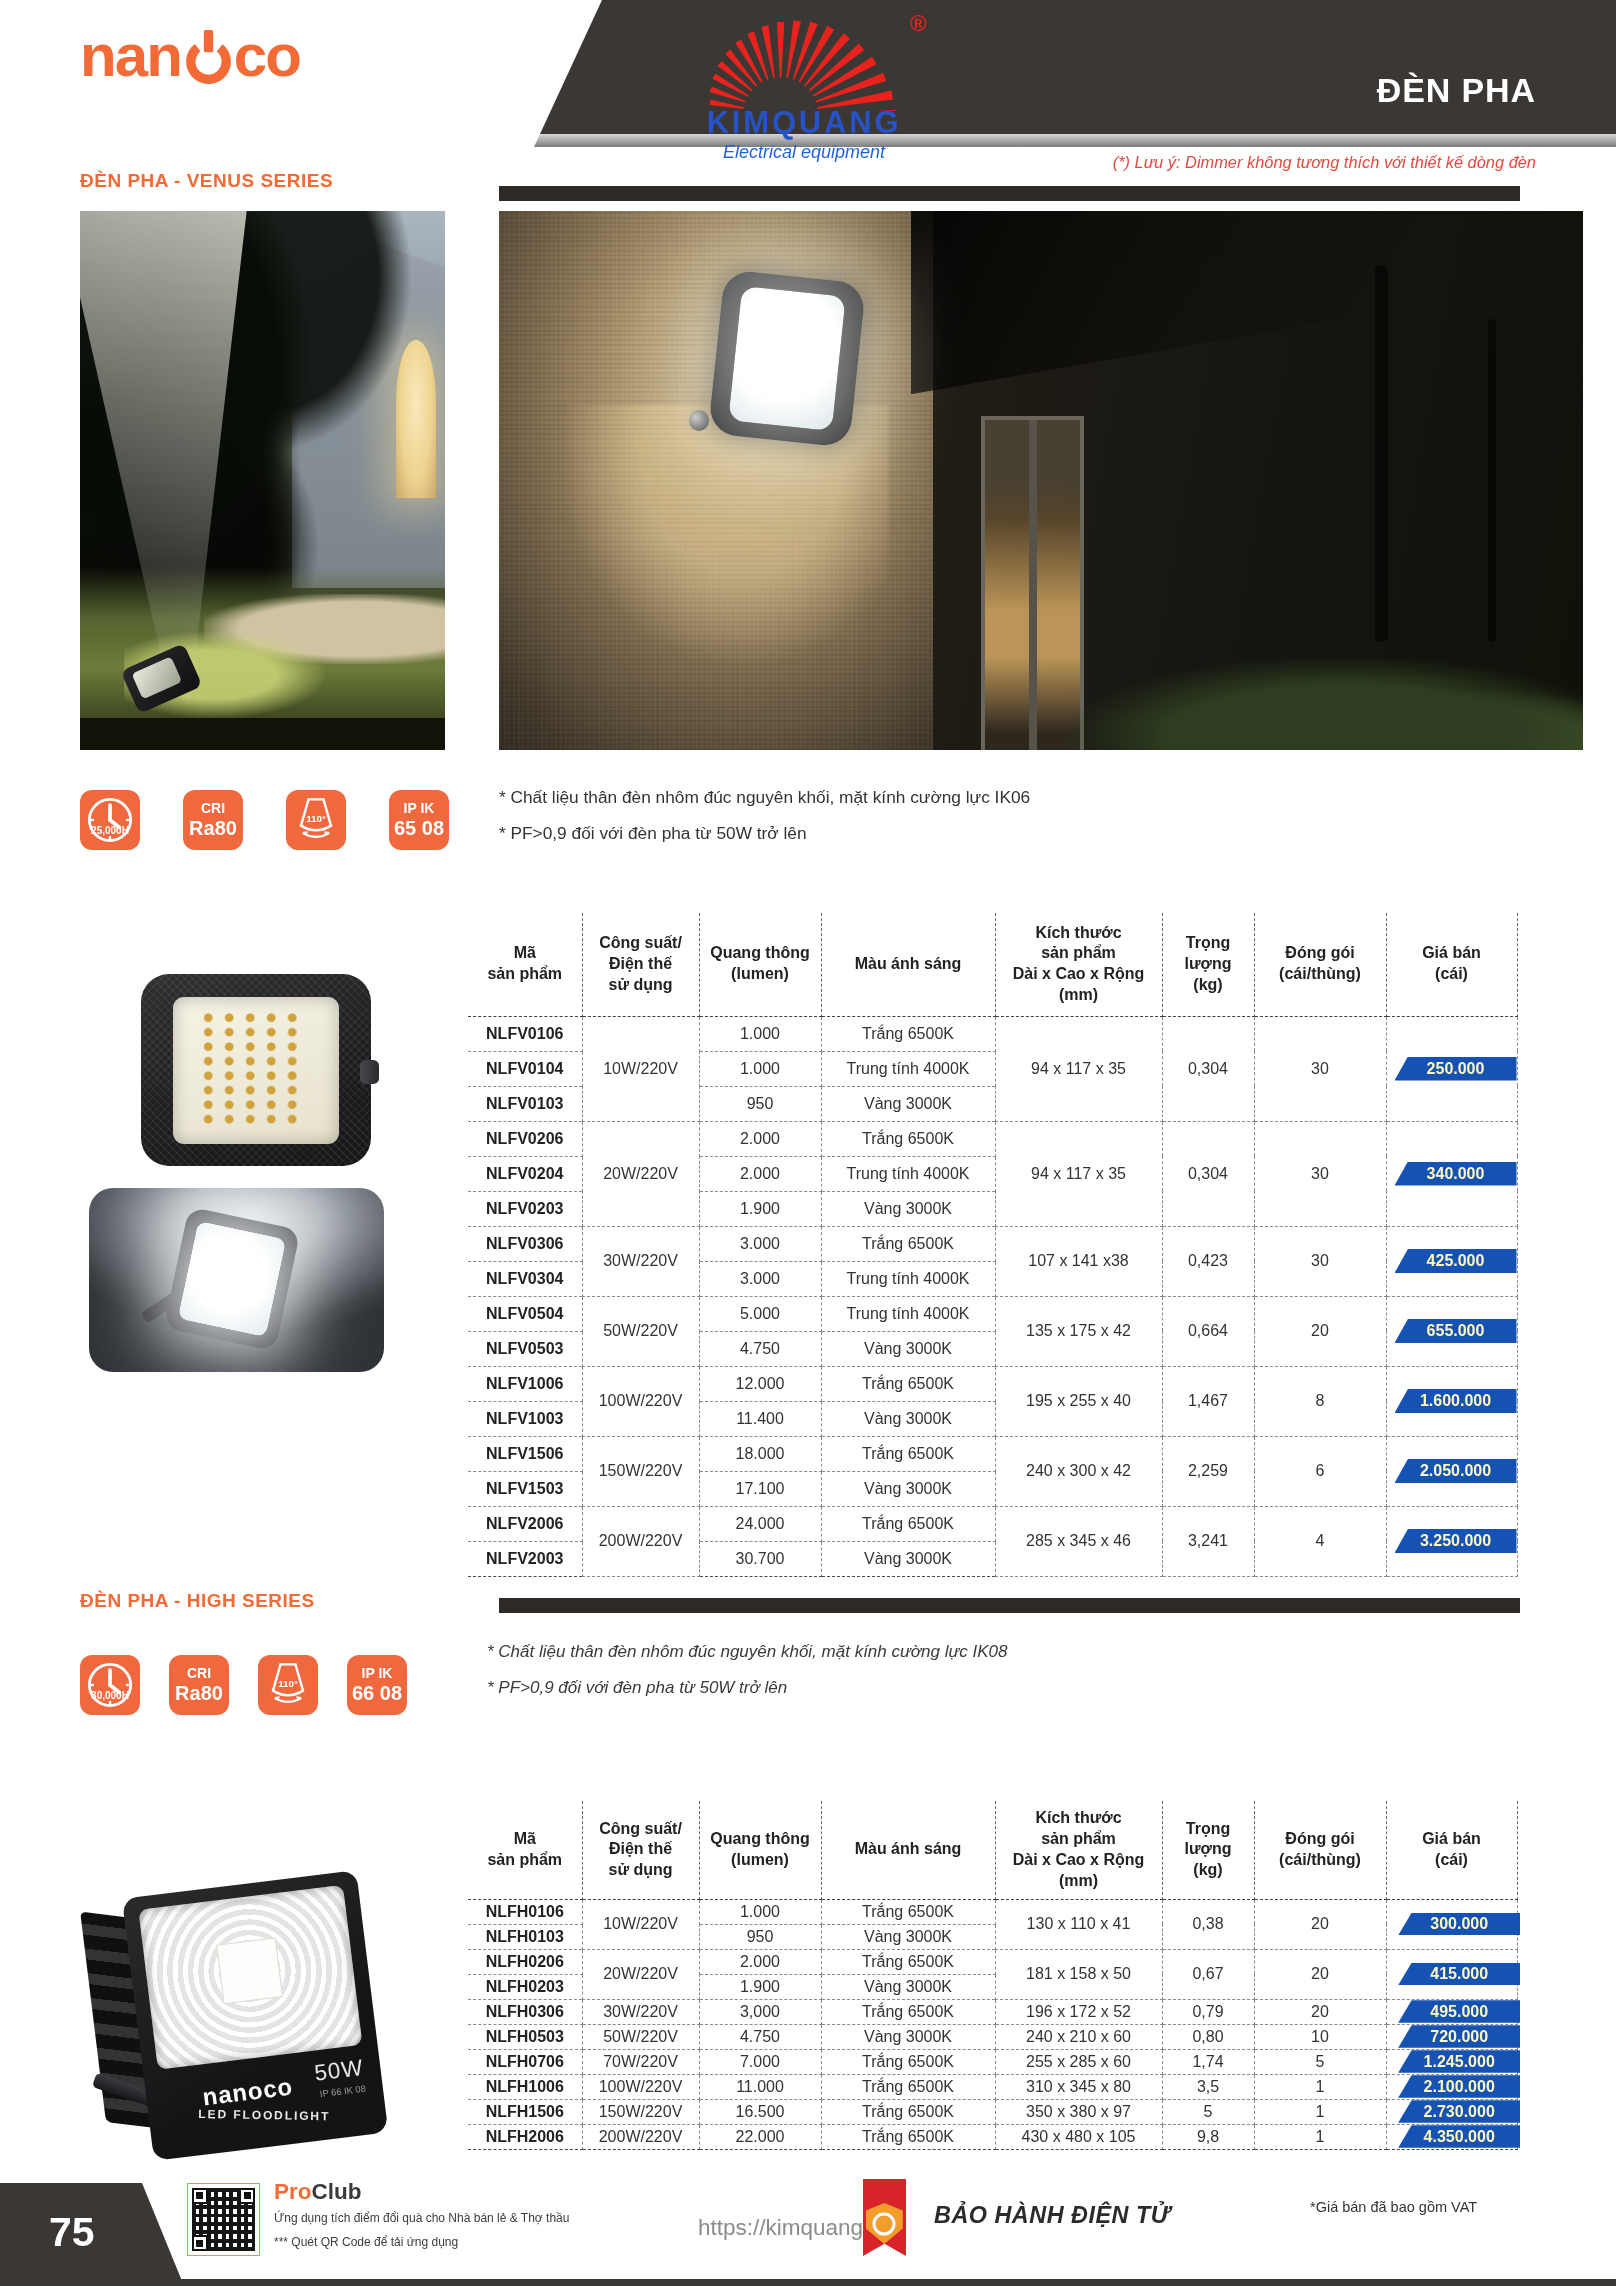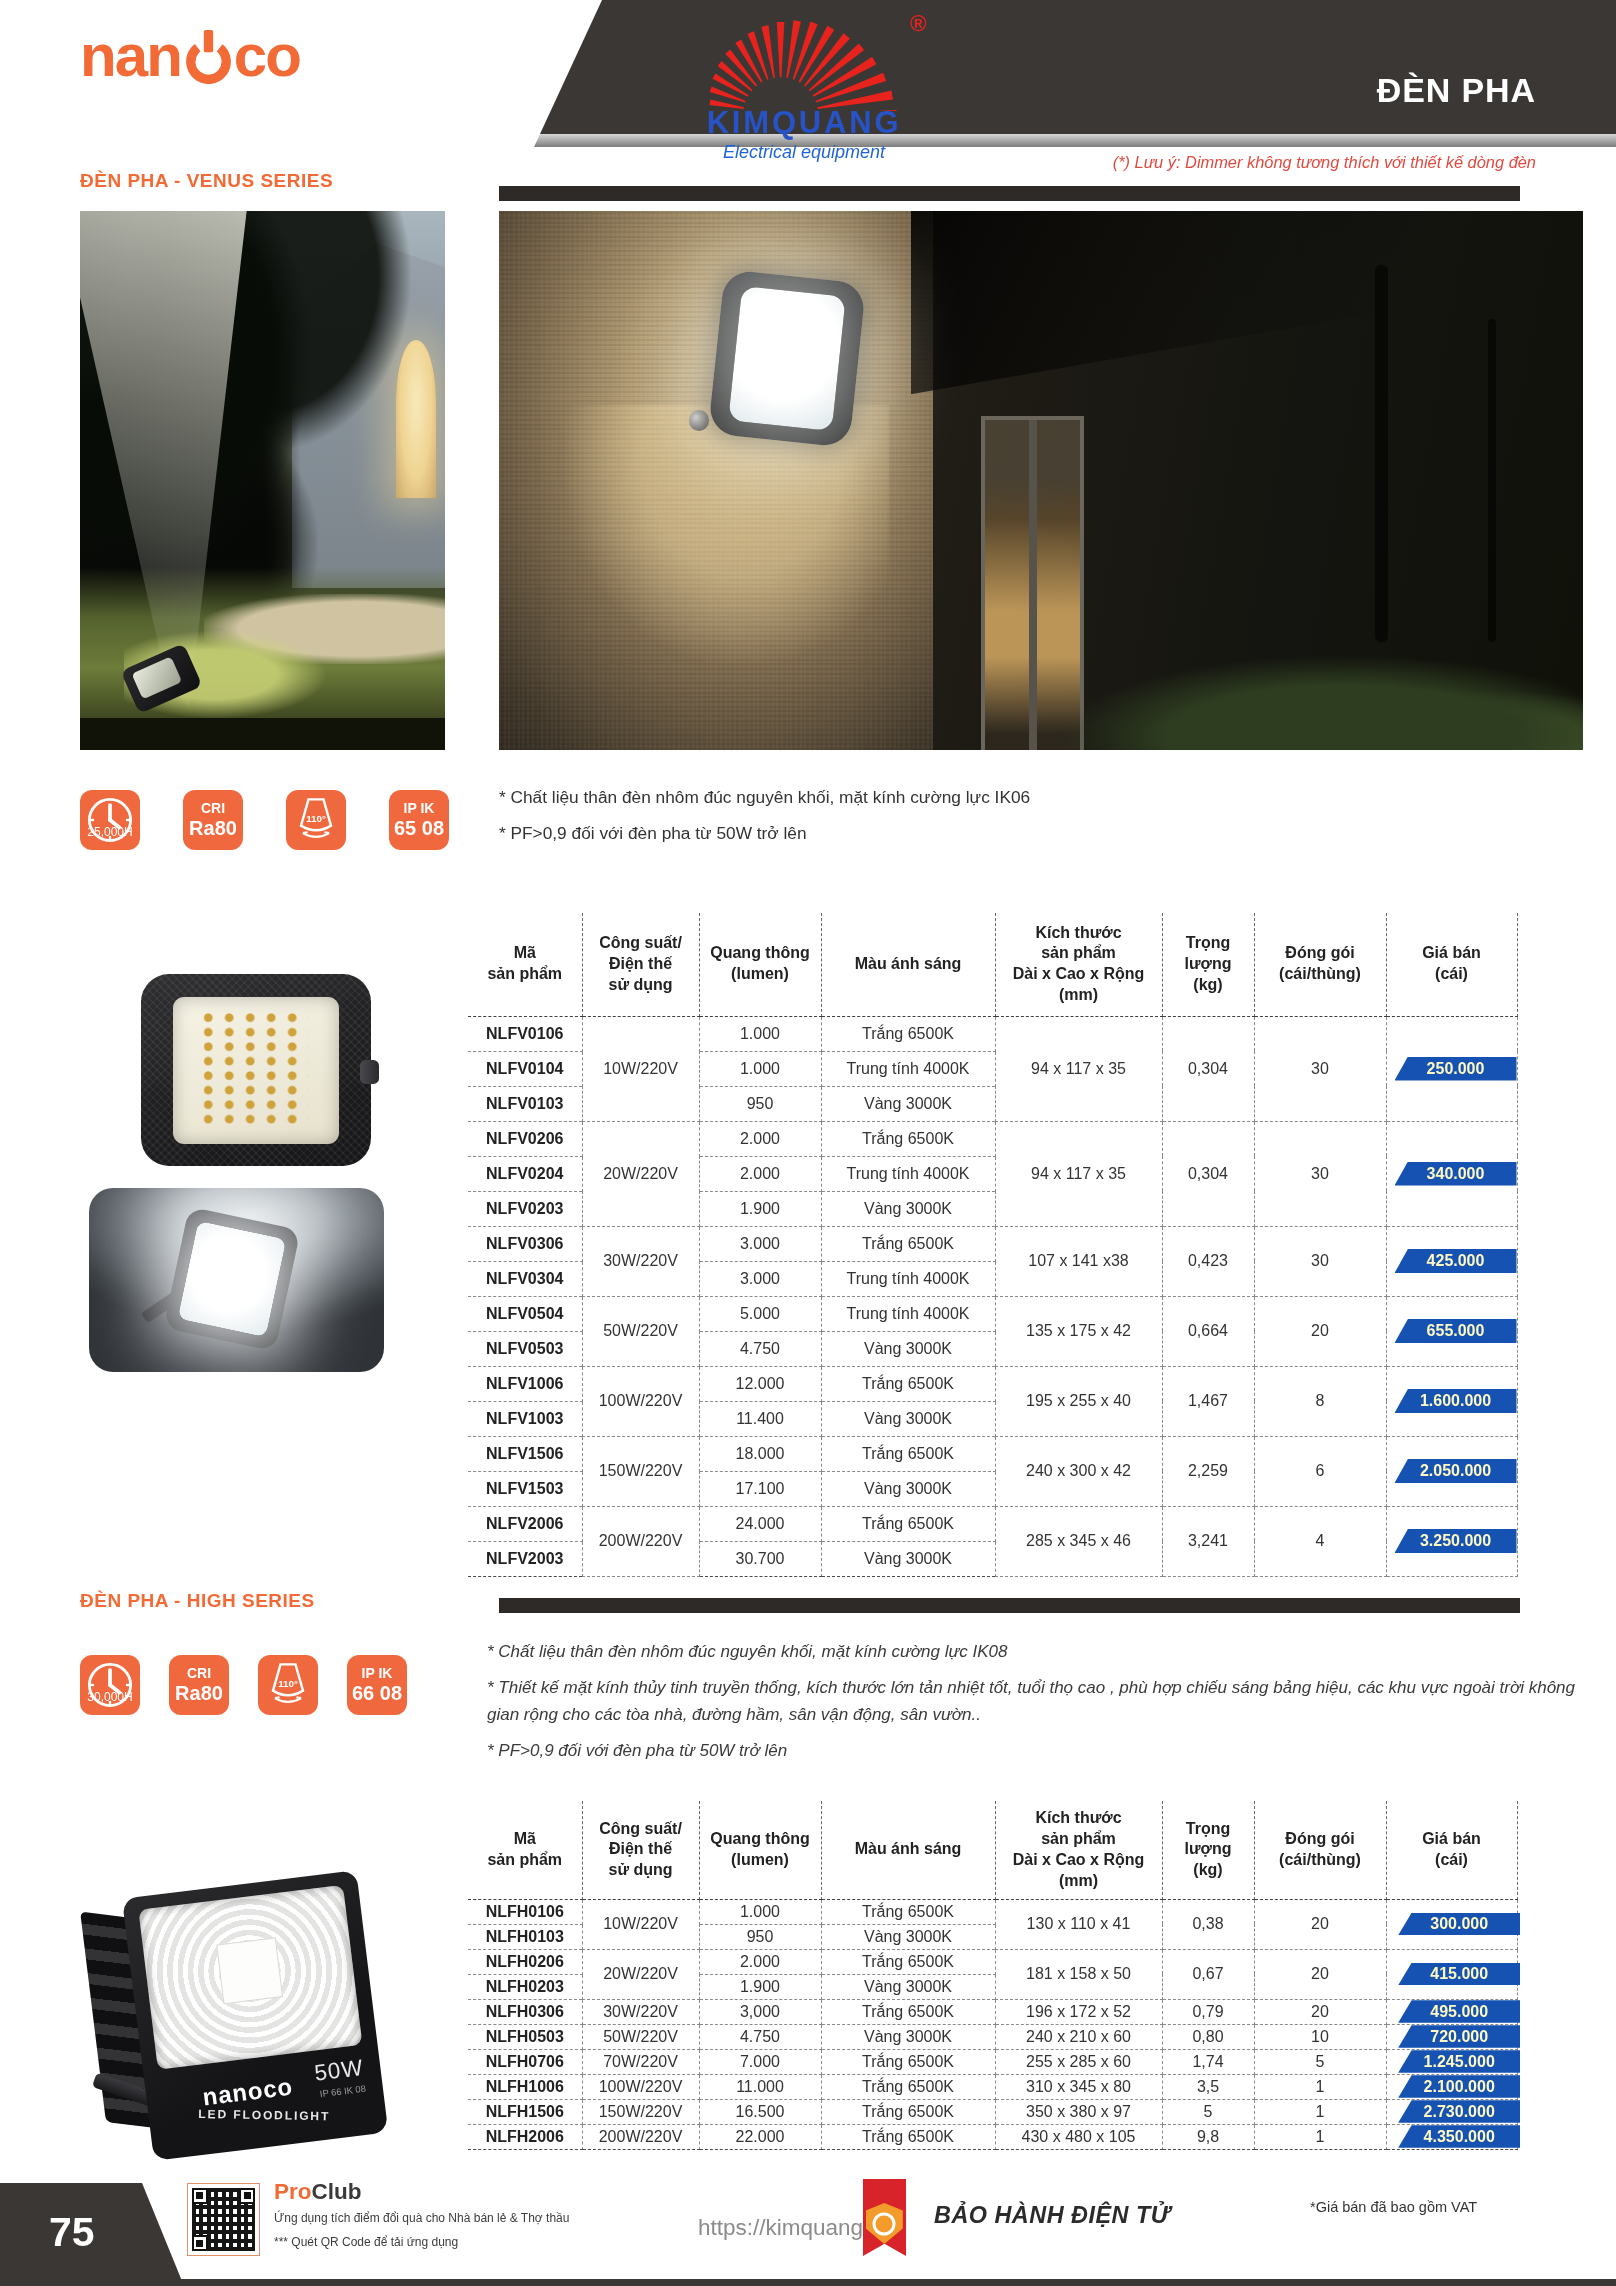--- a/index.html
+++ b/index.html
@@ -34,21 +34,21 @@
 
   
   .tiles{display:flex;}
   .tile{position:relative;width:60px;height:60px;border-radius:12px;background:var(--tile);
         color:#fff;display:flex;flex-direction:column;align-items:center;justify-content:center;flex:none;}
   .tile + .tile{margin-left:43px;}
   .tiles.tight .tile + .tile{margin-left:29px;}
   .tile .l1{font-size:14px;font-weight:bold;line-height:1.15;}
   .tile .l2{font-size:20px;font-weight:bold;line-height:1.15;}
   .tile svg{position:absolute;inset:0;width:100%;height:100%;}
-  .tile .clock-label{position:absolute;left:0;right:0;top:35px;text-align:center;font-size:12px;font-weight:normal;}
+  .tile .clock-label{position:absolute;left:0;right:0;top:35px;text-align:center;font-size:10px;font-weight:bold;}
   .tile .beam-label{position:absolute;left:0;right:0;top:22.5px;text-align:center;font-size:9.8px;font-weight:bold;}
 
   
   .bullets{color:#333;font-size:17.3px;line-height:1.62;}
   .bullets div{margin-bottom:8.4px;}
   .bullets.italic{font-style:italic;font-size:17px;color:#3a3a3a;}
 
   
   table.spec{border-collapse:collapse;table-layout:fixed;}
   table.spec th{font-size:16px;font-weight:bold;color:#222;white-space:pre-line;line-height:1.3;
@@ -515,21 +515,20 @@
       <div class="beam-label">110°</div>
     </div>
     <div class="tile">
       <div class="l1">IP IK</div>
       <div class="l2">66 08</div>
     </div>
   </div>
 
   <div class="abs bullets italic" style="left:487px;top:1638px;width:1101px;">
     <div>* Chất liệu thân đèn nhôm đúc nguyên khối, mặt kính cường lực IK08</div>
-    <div>* Thiết kế mặt kính thủy tinh truyền thống, kích thước lớn tản nhiệt tốt, tuổi thọ cao , phù hợp chiếu sáng bảng hiệu, các khu vực ngoài trời không gian rộng cho các tòa nhà, đường hầm, sân vận động, sân vườn..</div>
     <div>* PF&gt;0,9 đối với đèn pha từ 50W trở lên</div>
   </div>
 
   <table class="abs spec high-table" id="high-table" style="left:468px;top:1801px;width:1049px;">
       <colgroup>
         <col style="width: 114px;">
         <col style="width: 117px;">
         <col style="width: 122px;">
         <col style="width: 174px;">
         <col style="width: 167px;">

